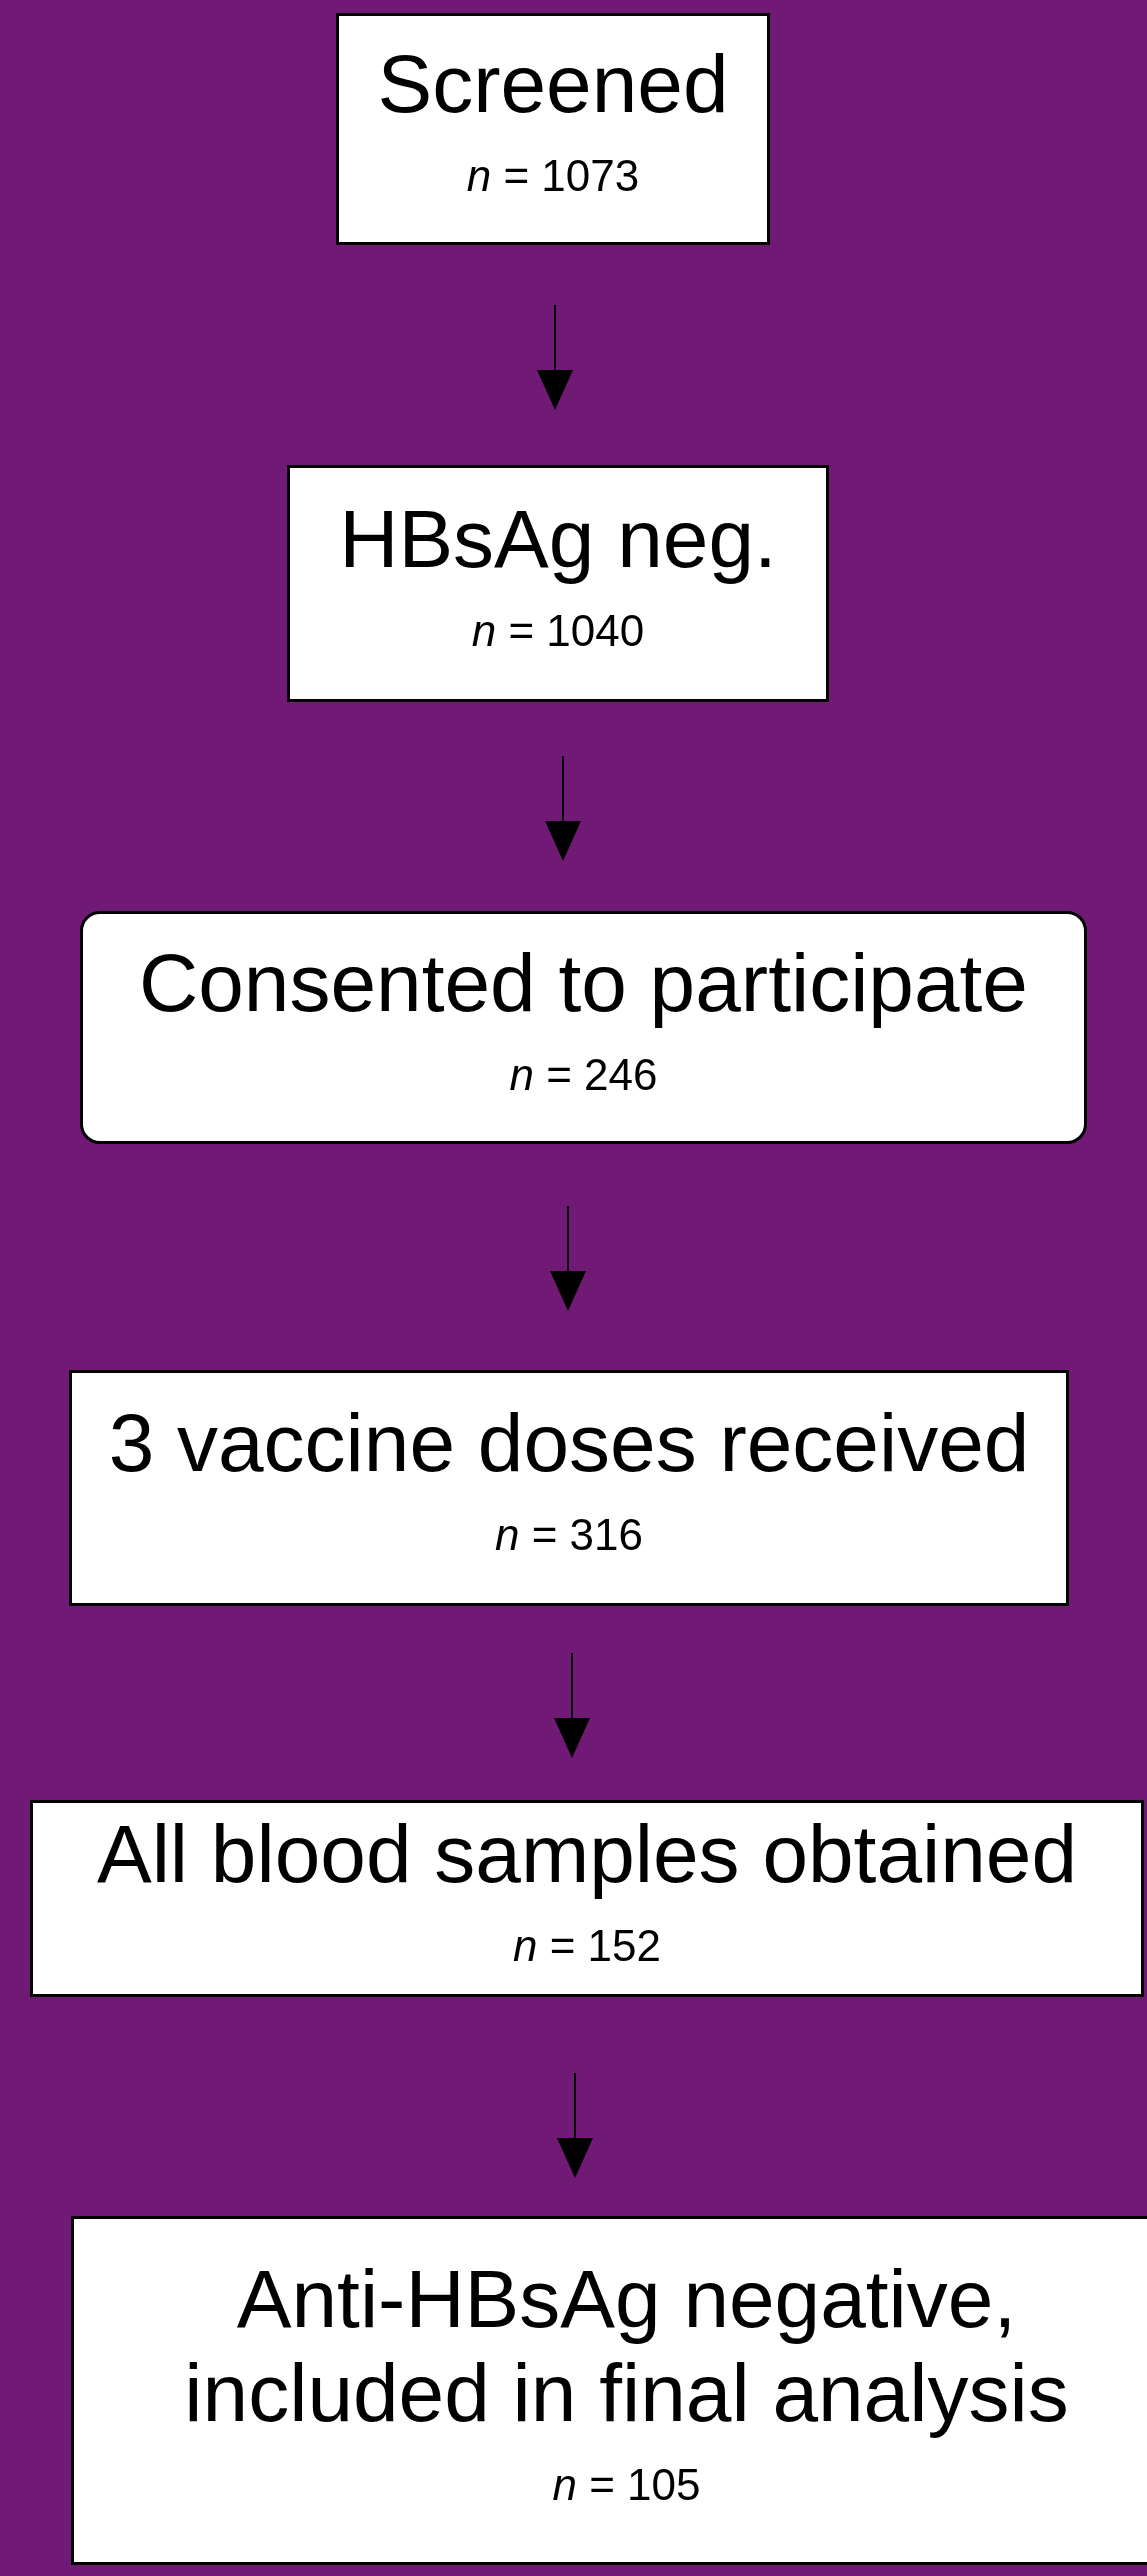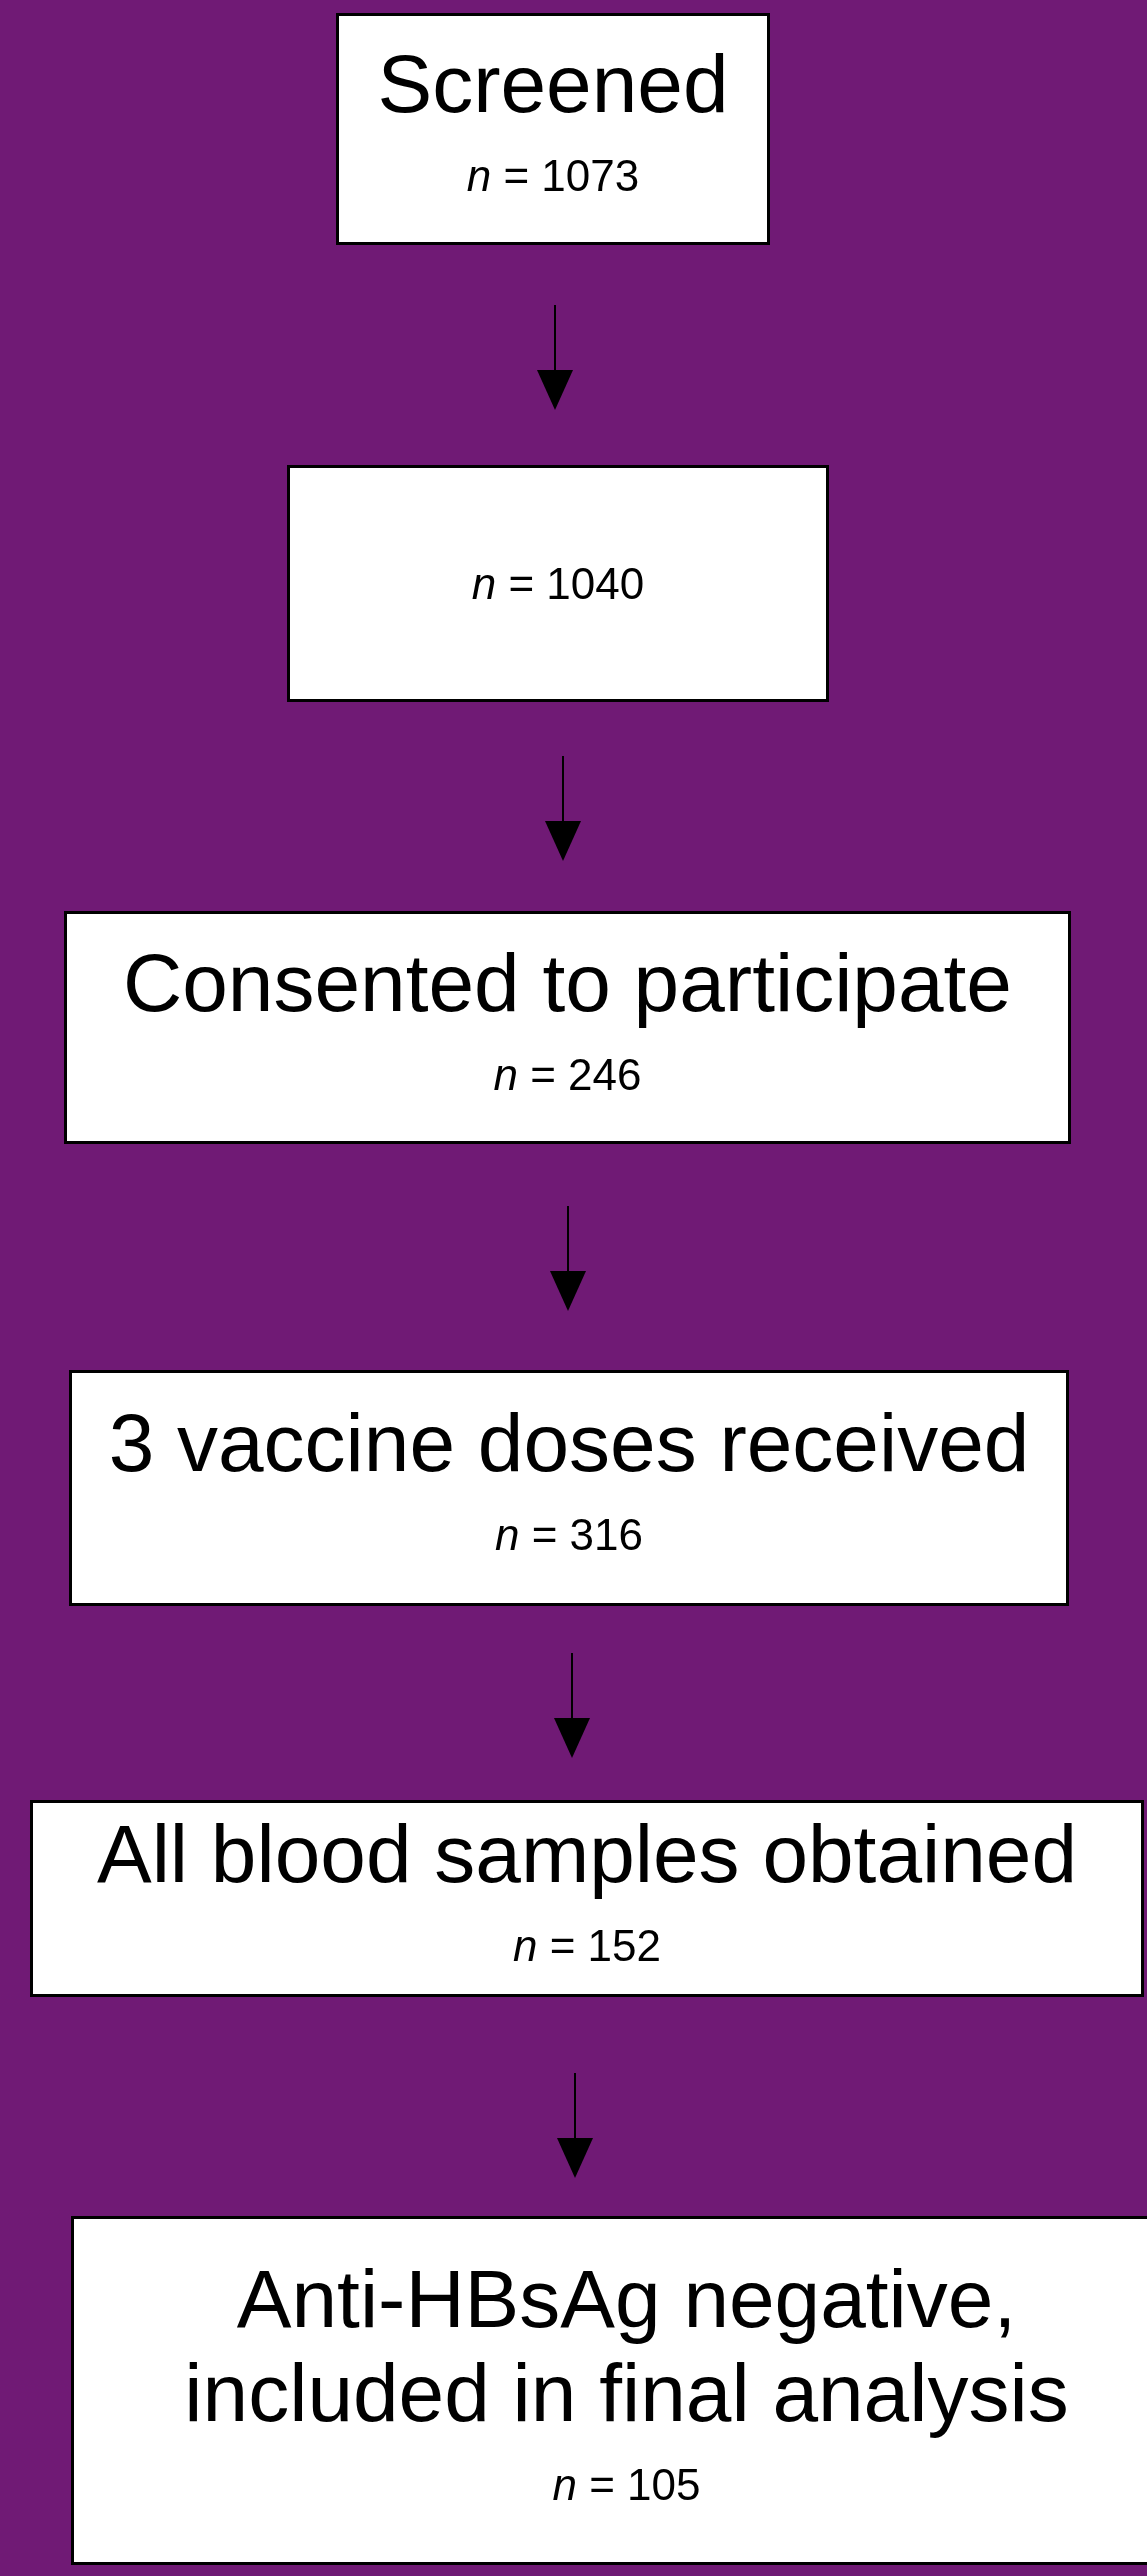--- a/index.html
+++ b/index.html
@@ -33,21 +33,21 @@
   }
   .n-line {
     font-size: 44px;
     line-height: 90px;
     white-space: pre;
   }
   .n-var { font-style: italic; }
 
   .b1 { left: 336px; top: 13.4px;   width: 434px;  height: 232px; }
   .b2 { left: 287px; top: 465px;  width: 542px;  height: 237px; }
-  .b3 { left: 64px;  top: 911px;  width: 1007px; height: 233px; }
+  .b3 { left: 80px;  top: 911px;  width: 1007px; height: 233px; border-radius: 20px; }
   .b4 { left: 69px;  top: 1370px; width: 1000px; height: 236px; justify-content: center; }
   .b5 { left: 30px;  top: 1800px; width: 1114px; height: 197px; }
   .b6 { left: 63px;  top: 2216px; width: 1111px; height: 349px; margin-left: 8px; }
 
   .arrow {
     position: absolute;
     width: 36px;
     display: flex;
     flex-direction: column;
     align-items: center;
@@ -79,20 +79,21 @@
     <div class="line">Screened</div>
     <div class="n-line"><span class="n-var">n</span><span> = 1073</span></div>
   </div>
 
   <div class="arrow a1">
     <div class="shaft"></div>
     <div class="head"></div>
   </div>
 
   <div class="box b2">
+    <div class="line">HBsAg neg.</div>
     <div class="n-line"><span class="n-var">n</span><span> = 1040</span></div>
   </div>
 
   <div class="arrow a2">
     <div class="shaft"></div>
     <div class="head"></div>
   </div>
 
   <div class="box b3">
     <div class="line">Consented to participate</div>

